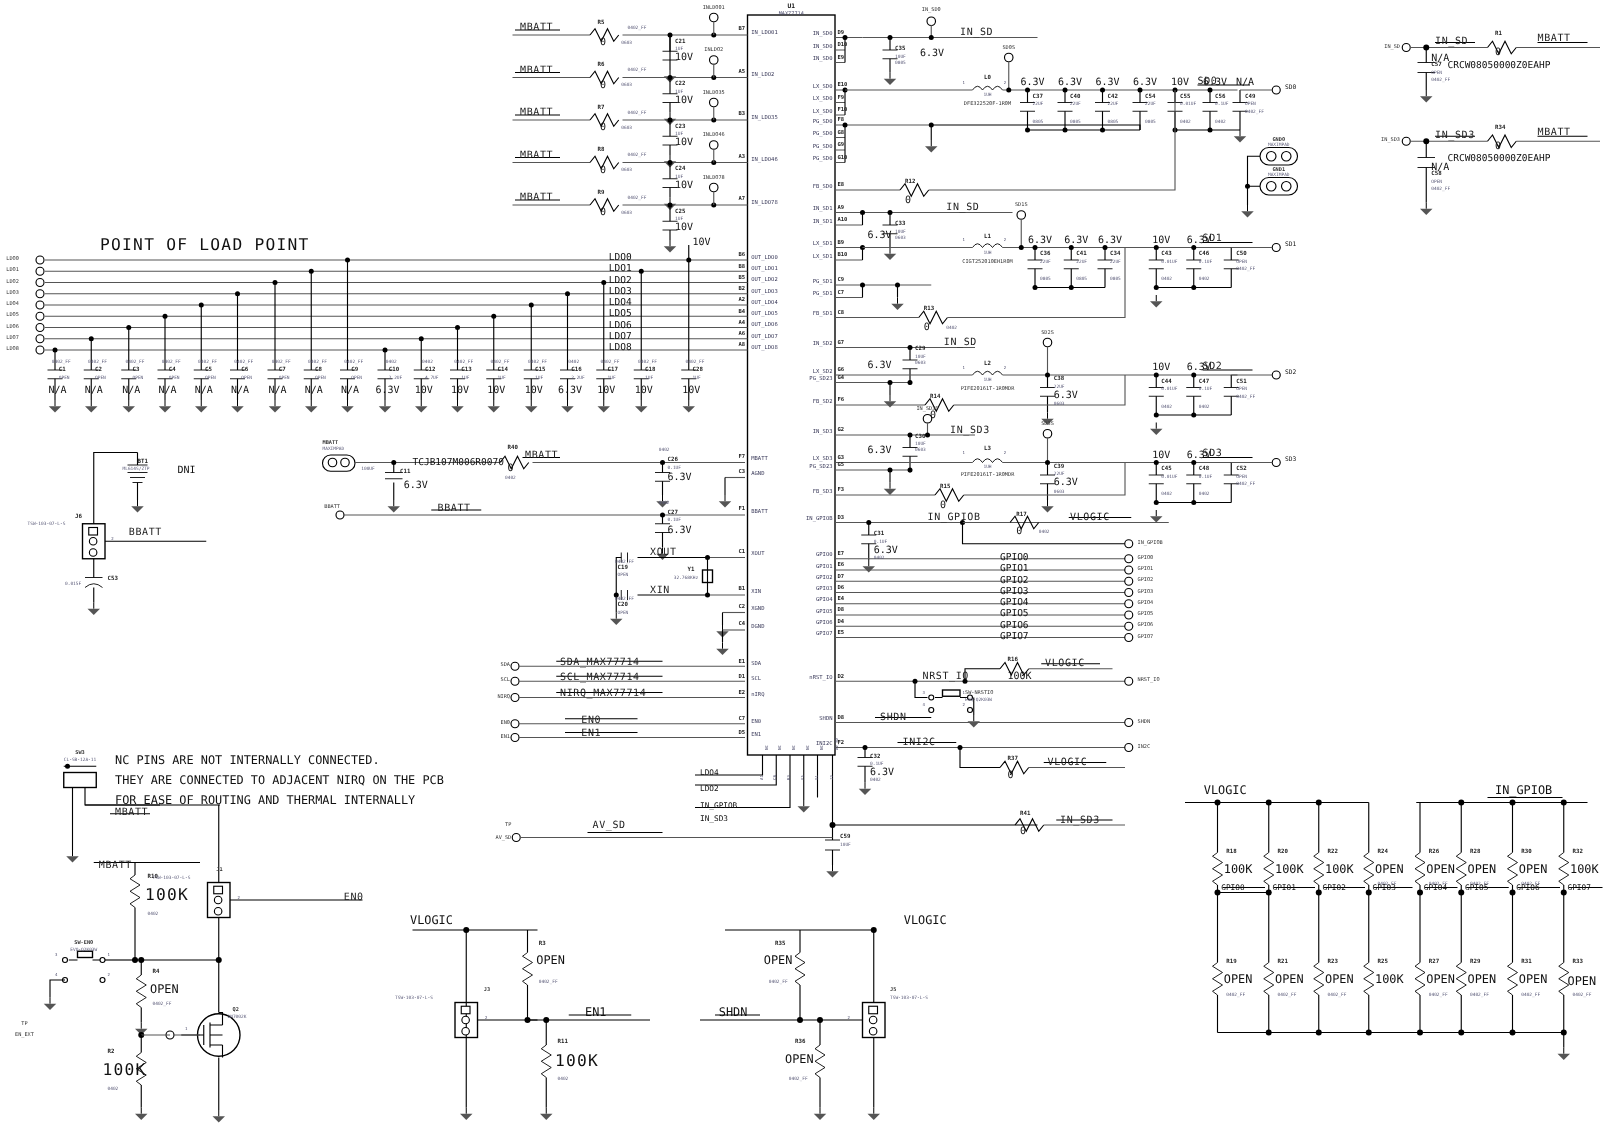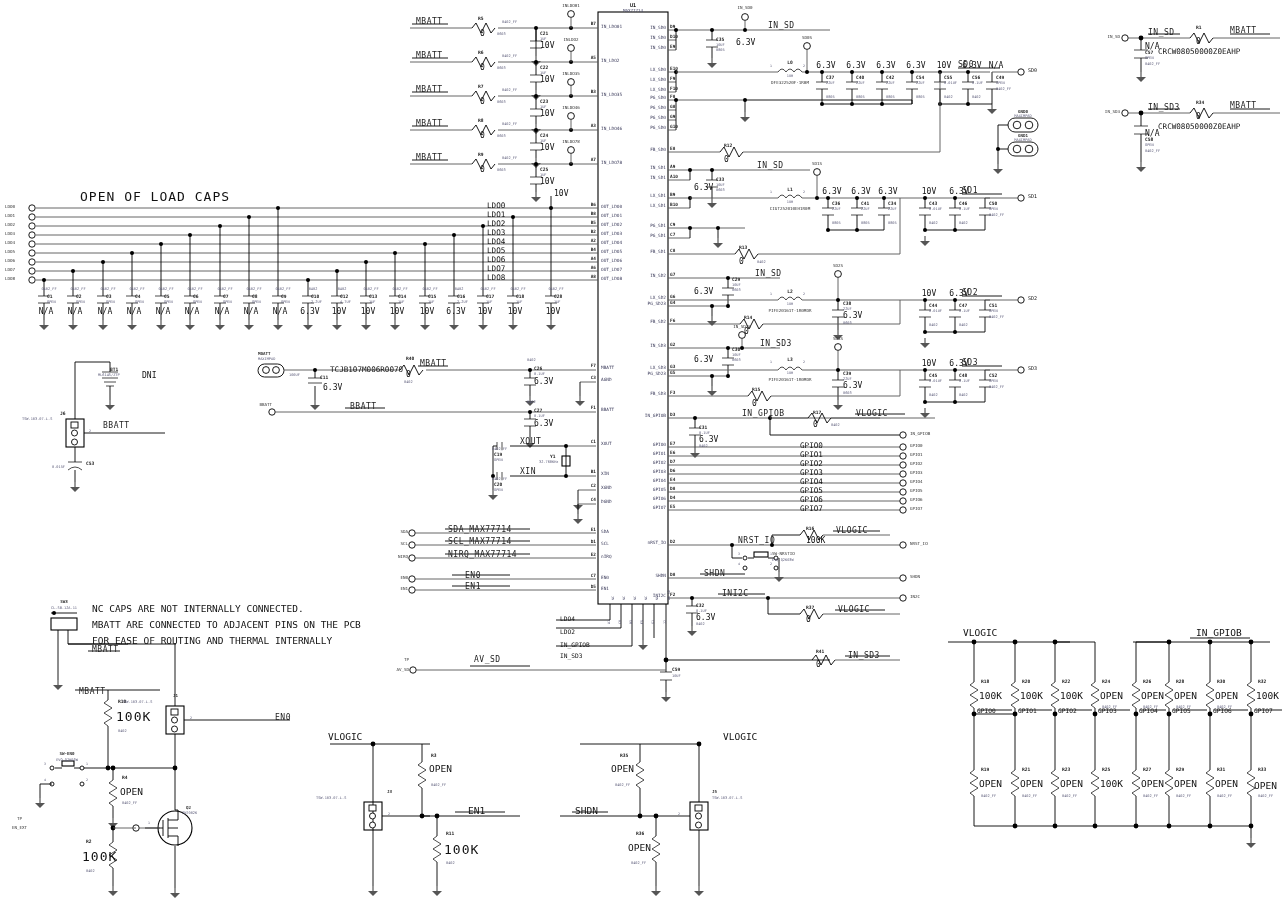--- a/index.html
+++ b/index.html
@@ -889,21 +889,21 @@
 <div class="lbl pinname" style="left:601px;top:25px">IN_LDO01</div>
 <div class="lbl pin rt" style="left:596px;top:56px">A5</div>
 <div class="lbl pinname" style="left:601px;top:59px">IN_LDO2</div>
 <div class="lbl pin rt" style="left:596px;top:90px">B3</div>
 <div class="lbl pinname" style="left:601px;top:93px">IN_LDO35</div>
 <div class="lbl pin rt" style="left:596px;top:124px">A3</div>
 <div class="lbl pinname" style="left:601px;top:127px">IN_LDO46</div>
 <div class="lbl pin rt" style="left:596px;top:158px">A7</div>
 <div class="lbl pinname" style="left:601px;top:161px">IN_LDO78</div>
 
-<div class="lbl t13" style="left:80px;top:190px">OPEN OF LOAD CAPS</div>
+<div class="lbl t13" style="left:80px;top:190px">POINT OF LOAD POINT</div>
 <div class="lbl val" style="left:554px;top:190px">10V</div>
 
 <div class="lbl t4" style="left:5px;top:205px">LDO0</div>
 <div class="lbl t4" style="left:5px;top:214px">LDO1</div>
 <div class="lbl t4" style="left:5px;top:223px">LDO2</div>
 <div class="lbl t4" style="left:5px;top:232px">LDO3</div>
 <div class="lbl t4" style="left:5px;top:241px">LDO4</div>
 <div class="lbl t4" style="left:5px;top:250px">LDO5</div>
 <div class="lbl t4" style="left:5px;top:259px">LDO6</div>
 <div class="lbl t4" style="left:5px;top:268px">LDO7</div>
@@ -1081,22 +1081,22 @@
 <div class="lbl pinname" style="left:601px;top:555px">nIRQ</div>
 <div class="lbl t4 rt" style="left:408px;top:576px">EN0</div>
 <div class="lbl net" style="left:465px;top:572px">EN0</div>
 <div class="lbl pin rt" style="left:596px;top:574px">C7</div>
 <div class="lbl pinname" style="left:601px;top:576px">EN0</div>
 <div class="lbl t4 rt" style="left:408px;top:587px">EN1</div>
 <div class="lbl net" style="left:465px;top:583px">EN1</div>
 <div class="lbl pin rt" style="left:596px;top:585px">D5</div>
 <div class="lbl pinname" style="left:601px;top:587px">EN1</div>
 
-<div class="lbl t9" style="left:92px;top:604px">NC CAPS ARE NOT INTERNALLY CONNECTED.</div>
-<div class="lbl t9" style="left:92px;top:620px">MBATT ARE CONNECTED TO ADJACENT PINS ON THE PCB</div>
+<div class="lbl t9" style="left:92px;top:604px">NC PINS ARE NOT INTERNALLY CONNECTED.</div>
+<div class="lbl t9" style="left:92px;top:620px">THEY ARE CONNECTED TO ADJACENT NIRQ ON THE PCB</div>
 <div class="lbl t9" style="left:92px;top:636px">FOR EASE OF ROUTING AND THERMAL INTERNALLY</div>
 
 <div class="lbl t3 vert" style="left:612px;top:600px">NC</div>
 <div class="lbl t3 vert" style="left:623px;top:600px">NC</div>
 <div class="lbl t3 vert" style="left:634px;top:600px">NC</div>
 <div class="lbl t3 vert" style="left:645px;top:600px">NC</div>
 <div class="lbl t3 vert" style="left:656px;top:600px">NC</div>
 <div class="lbl t3 vert" style="left:668px;top:600px">AV_SD</div>
 <div class="lbl t3 vert" style="left:608px;top:624px">A1</div>
 <div class="lbl t3 vert" style="left:619px;top:624px">C8</div>

